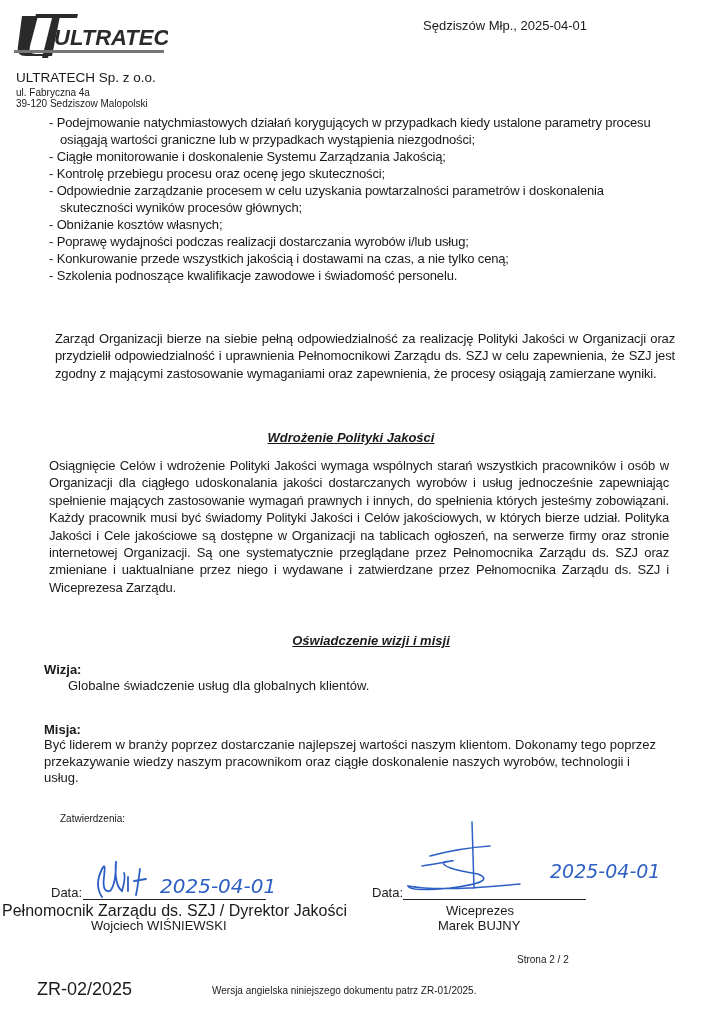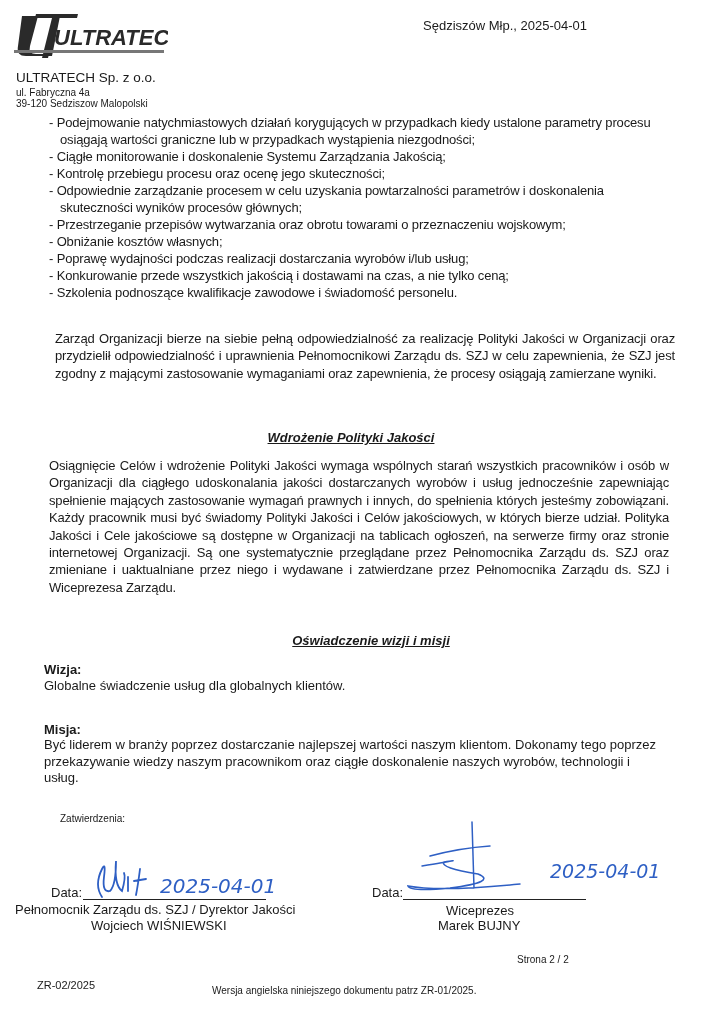--- a/index.html
+++ b/index.html
@@ -3,30 +3,30 @@
 <meta charset="utf-8">
 <style>
   html, body { margin:0; padding:0; background:#ffffff; }
   body { width:702px; height:1010px; position:relative; overflow:hidden;
          font-family:"Liberation Sans", sans-serif; color:#1a1a1a; }
   .abs { position:absolute; }
   .logo { left:8px; top:10px; width:160px; height:52px; }
   .company-name { left:16px; top:70px; font-size:13.5px; font-weight:normal; }
   .addr { left:16px; font-size:10px; line-height:11px; }
   .place-date { left:423px; top:18px; font-size:13px; }
-  .body-text { font-family:"Liberation Sans Narrow","Liberation Sans", sans-serif; font-size:13px; line-height:17px; }
+  .body-text { font-family:"Liberation Sans Narrow","Liberation Sans", sans-serif; font-size:13px; line-height:17px;margin-left:24px; }
   .list { left:49px; top:114px; width:620px; margin:0; padding:0; list-style:none; }
   .list li { padding-left:11px; text-indent:-11px; line-height:17px; font-size:13px; letter-spacing:-0.15px; }
   .para { left:49px; width:620px; text-align:justify; font-size:13px; line-height:17.4px; letter-spacing:-0.15px; }
   .heading { font-weight:bold; text-decoration:underline; font-size:13px; left:0; width:702px; text-align:center;font-style:italic; }
   .label-bold { left:44px; font-weight:bold; font-size:13px; }
   .plain { left:44px; font-size:13px; }
   .sig-line { border-bottom:1px solid #222; height:0; }
   .blue { color:#2e5fc4; }
-  .footer-code { left:37px; top:979px; font-size:11px; }
+  .footer-code { left:37px; top:979px; font-size:18px; }
   .footer-note { left:212px; top:985px; font-size:10px; }
   .footer-page { left:517px; top:954px; font-size:10px; }
 </style>
 </head>
 <body>
 
 <svg class="abs logo" viewBox="0 0 160 52">
   <g>
     <path d="M14 6 L30 6 L22 36 Q20 44 28 44 L40 44 L48 6 L52 6 L44 46 L18 46 Q8 46 10 36 Z" fill="#2a2a2a"></path>
     <path d="M28 4 L70 4 L69 8 L50 8 L40 48 L34 48 L44 8 L27 8 Z" fill="#2a2a2a"></path>
@@ -38,21 +38,20 @@
 <div class="abs company-name">ULTRATECH Sp. z o.o.</div>
 <div class="abs addr" style="top:87px">ul. Fabryczna 4a</div>
 <div class="abs addr" style="top:98px">39-120 Sedziszow Malopolski</div>
 <div class="abs place-date">Sędziszów Młp., 2025-04-01</div>
 
 <ul class="abs list body-text">
   <li>- Podejmowanie natychmiastowych działań korygujących w przypadkach kiedy ustalone parametry procesu osiągają wartości graniczne lub w przypadkach wystąpienia niezgodności;</li>
   <li>- Ciągłe monitorowanie i doskonalenie Systemu Zarządzania Jakością;</li>
   <li>- Kontrolę przebiegu procesu oraz ocenę jego skuteczności;</li>
   <li>- Odpowiednie zarządzanie procesem w celu uzyskania powtarzalności parametrów i doskonalenia skuteczności wyników procesów głównych;</li>
-  <li>- Przestrzeganie przepisów wytwarzania oraz obrotu towarami o przeznaczeniu wojskowym;</li>
   <li>- Obniżanie kosztów własnych;</li>
   <li>- Poprawę wydajności podczas realizacji dostarczania wyrobów i/lub usług;</li>
   <li>- Konkurowanie przede wszystkich jakością i dostawami na czas, a nie tylko ceną;</li>
   <li>- Szkolenia podnoszące kwalifikacje zawodowe i świadomość personelu.</li>
 </ul>
 
 <p class="abs para body-text" style="top:324px; margin:6px">Zarząd Organizacji bierze na siebie pełną odpowiedzialność za realizację Polityki Jakości w Organizacji oraz przydzielił odpowiedzialność i uprawnienia Pełnomocnikowi Zarządu ds. SZJ w celu zapewnienia, że SZJ jest zgodny z mającymi zastosowanie wymaganiami oraz zapewnienia, że procesy osiągają zamierzane wyniki.</p>
 
 <div class="abs heading" style="top:430px">Wdrożenie Polityki Jakości</div>
 <p class="abs para body-text" style="top:457px; margin:0">Osiągnięcie Celów i wdrożenie Polityki Jakości wymaga wspólnych starań wszystkich pracowników i osób w Organizacji dla ciągłego udoskonalania jakości dostarczanych wyrobów i usług jednocześnie zapewniając spełnienie mających zastosowanie wymagań prawnych i innych, do spełnienia których jesteśmy zobowiązani. Każdy pracownik musi być świadomy Polityki Jakości i Celów jakościowych, w których bierze udział. Polityka Jakości i Cele jakościowe są dostępne w Organizacji na tablicach ogłoszeń, na serwerze firmy oraz stronie internetowej Organizacji. Są one systematycznie przeglądane przez Pełnomocnika Zarządu ds. SZJ oraz zmieniane i uaktualniane przez niego i wydawane i zatwierdzane przez Pełnomocnika Zarządu ds. SZJ i Wiceprezesa Zarządu.</p>
@@ -65,21 +64,21 @@
 <p class="abs plain body-text" style="top:737px; width:620px; margin:0; line-height:16.5px">Być liderem w branży poprzez dostarczanie najlepszej wartości naszym klientom. Dokonamy tego poprzez przekazywanie wiedzy naszym pracownikom oraz ciągłe doskonalenie naszych wyrobów, technologii i usług.</p>
 
 <div class="abs" style="left:60px; top:813px; font-size:10px">Zatwierdzenia:</div>
 
 <div class="abs" style="left:51px; top:885px; font-size:13px">Data:</div>
 <div class="abs sig-line" style="left:83px; top:899px; width:183px"></div>
 <svg class="abs" style="left:88px; top:855px" width="210" height="50" viewBox="0 0 210 50">
   <path d="M14 42 Q6 30 14 14 Q18 6 16 22 Q14 38 22 36 Q28 30 28 6 Q26 30 34 36 Q38 22 36 18 M40 22 L40 36 M46 26 L58 24 M52 14 Q50 30 48 40" stroke="#2e5fc4" stroke-width="1.8" fill="none" stroke-linecap="round"></path>
   <text x="72" y="38" font-family="DejaVu Sans, sans-serif" font-style="italic" font-size="20" fill="#2e5fc4">2025-04-01</text>
 </svg>
-<div class="abs" style="left:15px; top:902px; font-size:13px">Pełnomocnik Zarządu ds. SZJ / Dyrektor Jakości</div>
+<div class="abs" style="left:2px; top:902px; font-size:16px">Pełnomocnik Zarządu ds. SZJ / Dyrektor Jakości</div>
 <div class="abs" style="left:91px; top:918px; font-size:13px">Wojciech WIŚNIEWSKI</div>
 
 <div class="abs" style="left:372px; top:885px; font-size:13px">Data:</div>
 <div class="abs sig-line" style="left:403px; top:899px; width:183px"></div>
 <svg class="abs" style="left:400px; top:818px" width="140" height="85" viewBox="0 0 140 85">
   <path d="M72 4 L74 70 M30 38 Q60 30 90 28 M22 48 Q70 40 44 44 Q40 50 78 56 Q98 64 50 70 Q10 74 8 68 Q40 74 120 66" stroke="#2e5fc4" stroke-width="1.5" fill="none" stroke-linecap="round"></path>
 </svg>
 <div class="abs blue" style="left:550px; top:860px; font-family:'DejaVu Sans', sans-serif; font-style:italic; font-size:19px">2025-04-01</div>
 <div class="abs" style="left:446px; top:903px; font-size:13px">Wiceprezes</div>
 <div class="abs" style="left:438px; top:918px; font-size:13px">Marek BUJNY</div>

